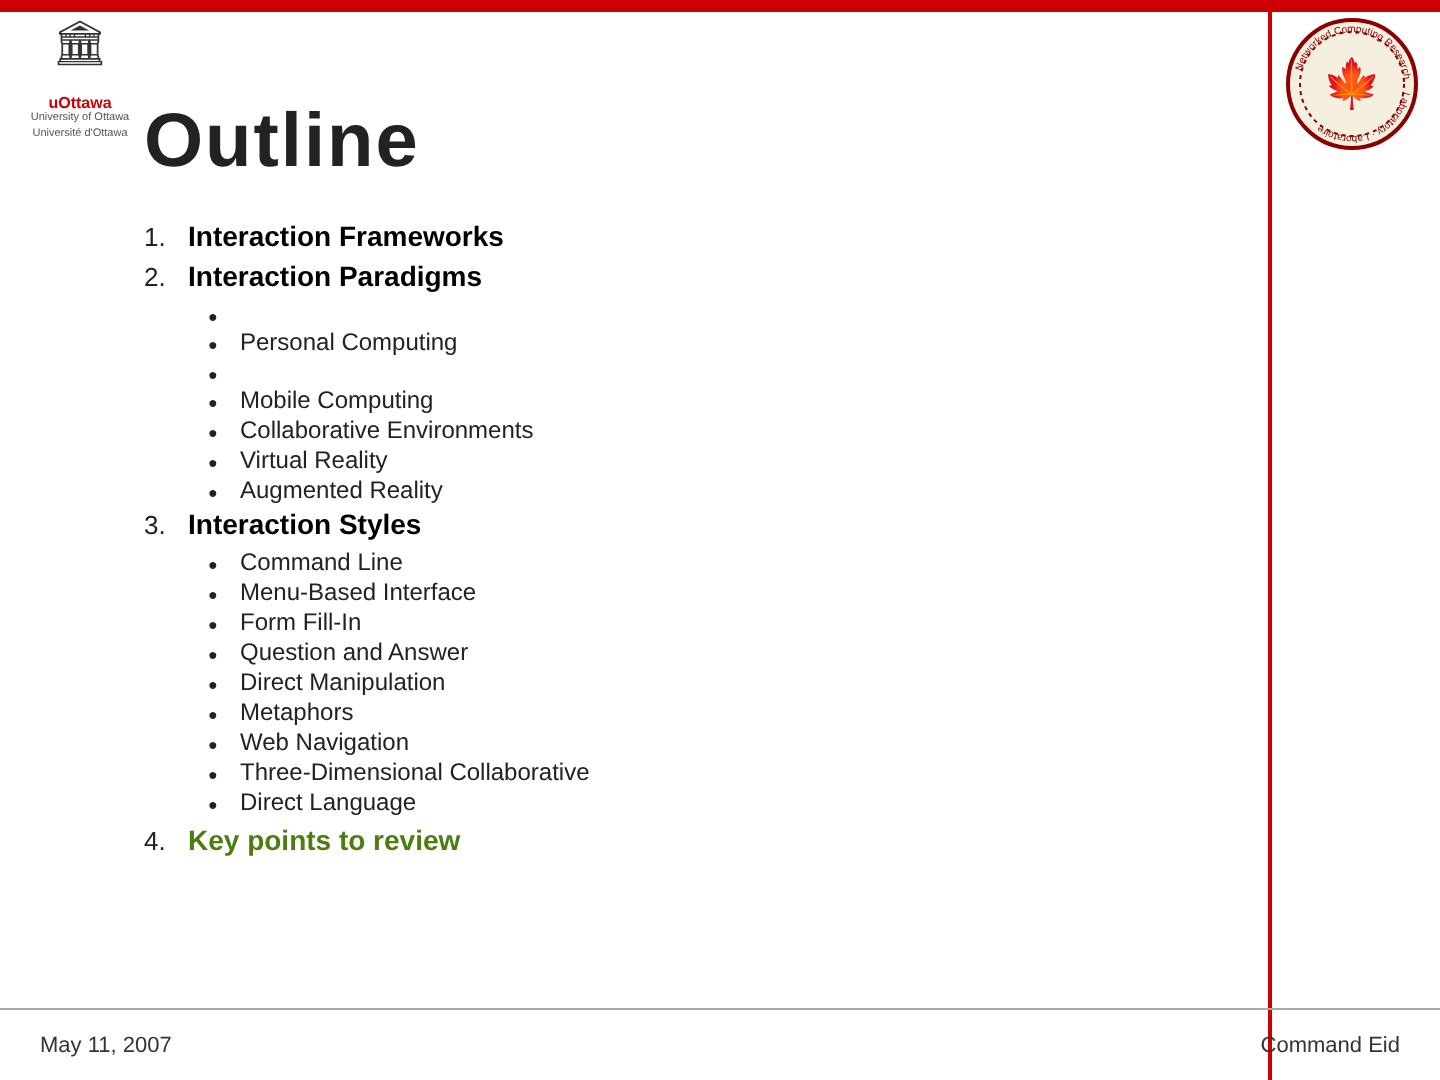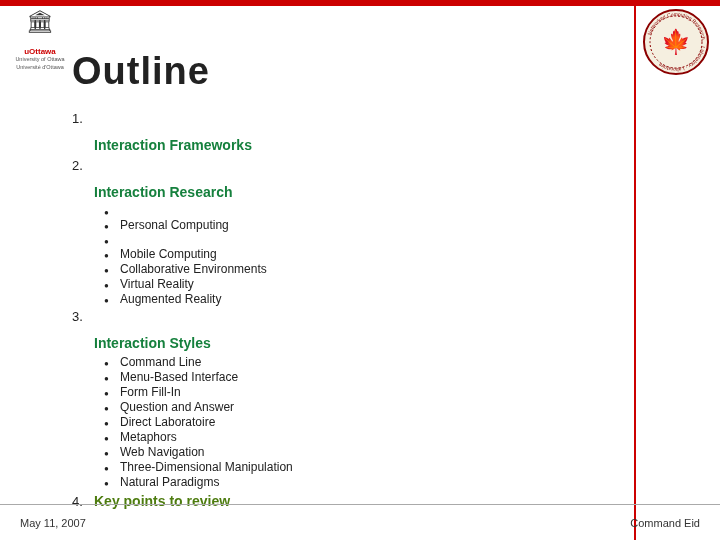--- a/index.html
+++ b/index.html
@@ -118,23 +118,22 @@
 
     .number {
       font-size: 13px;
       color: #222222;
       min-width: 22px;
       padding-top: 1px;
     }
 
     .item-text {
       font-size: 13px;
-      color: #15803d;
+      color: #000000;
       font-weight: normal;
-      margin-top: 27px;
     }
 
     .item-text.heading {
       font-size: 14px;
       font-weight: bold;
     }
 
     .sub-list {
       margin-left: 32px;
       margin-bottom: 2px;
@@ -240,21 +239,21 @@
 
   <div class="content">
 
     <div class="numbered-item">
       <span class="number">1.</span>
       <span class="item-text heading">Interaction Frameworks</span>
     </div>
 
     <div class="numbered-item">
       <span class="number">2.</span>
-      <span class="item-text heading">Interaction Research</span>
+      <span class="item-text heading">Interaction Paradigms</span>
     </div>
     <div class="sub-list">
       <div class="sub-item">
           <span class="bullet">●</span>
         </div>
       <div class="sub-item">
           <span class="bullet">●</span>
           <span class="sub-text">Personal Computing</span>
         </div>
       <div class="sub-item">
@@ -294,37 +293,37 @@
       <div class="sub-item">
           <span class="bullet">●</span>
           <span class="sub-text">Form Fill-In</span>
         </div>
       <div class="sub-item">
           <span class="bullet">●</span>
           <span class="sub-text">Question and Answer</span>
         </div>
       <div class="sub-item">
           <span class="bullet">●</span>
-          <span class="sub-text">Direct Laboratoire</span>
+          <span class="sub-text">Direct Manipulation</span>
         </div>
       <div class="sub-item">
           <span class="bullet">●</span>
           <span class="sub-text">Metaphors</span>
         </div>
       <div class="sub-item">
           <span class="bullet">●</span>
           <span class="sub-text">Web Navigation</span>
         </div>
       <div class="sub-item">
           <span class="bullet">●</span>
-          <span class="sub-text">Three-Dimensional Manipulation</span>
-        </div>
-      <div class="sub-item">
-          <span class="bullet">●</span>
-          <span class="sub-text">Natural Paradigms</span>
+          <span class="sub-text">Three-Dimensional Collaborative</span>
+        </div>
+      <div class="sub-item">
+          <span class="bullet">●</span>
+          <span class="sub-text">Direct Language</span>
         </div>
     </div>
 
     <div class="key-points-item">
       <span class="number">4.</span>
       <span class="key-points-text">Key points to review</span>
     </div>
 
   </div>
 

